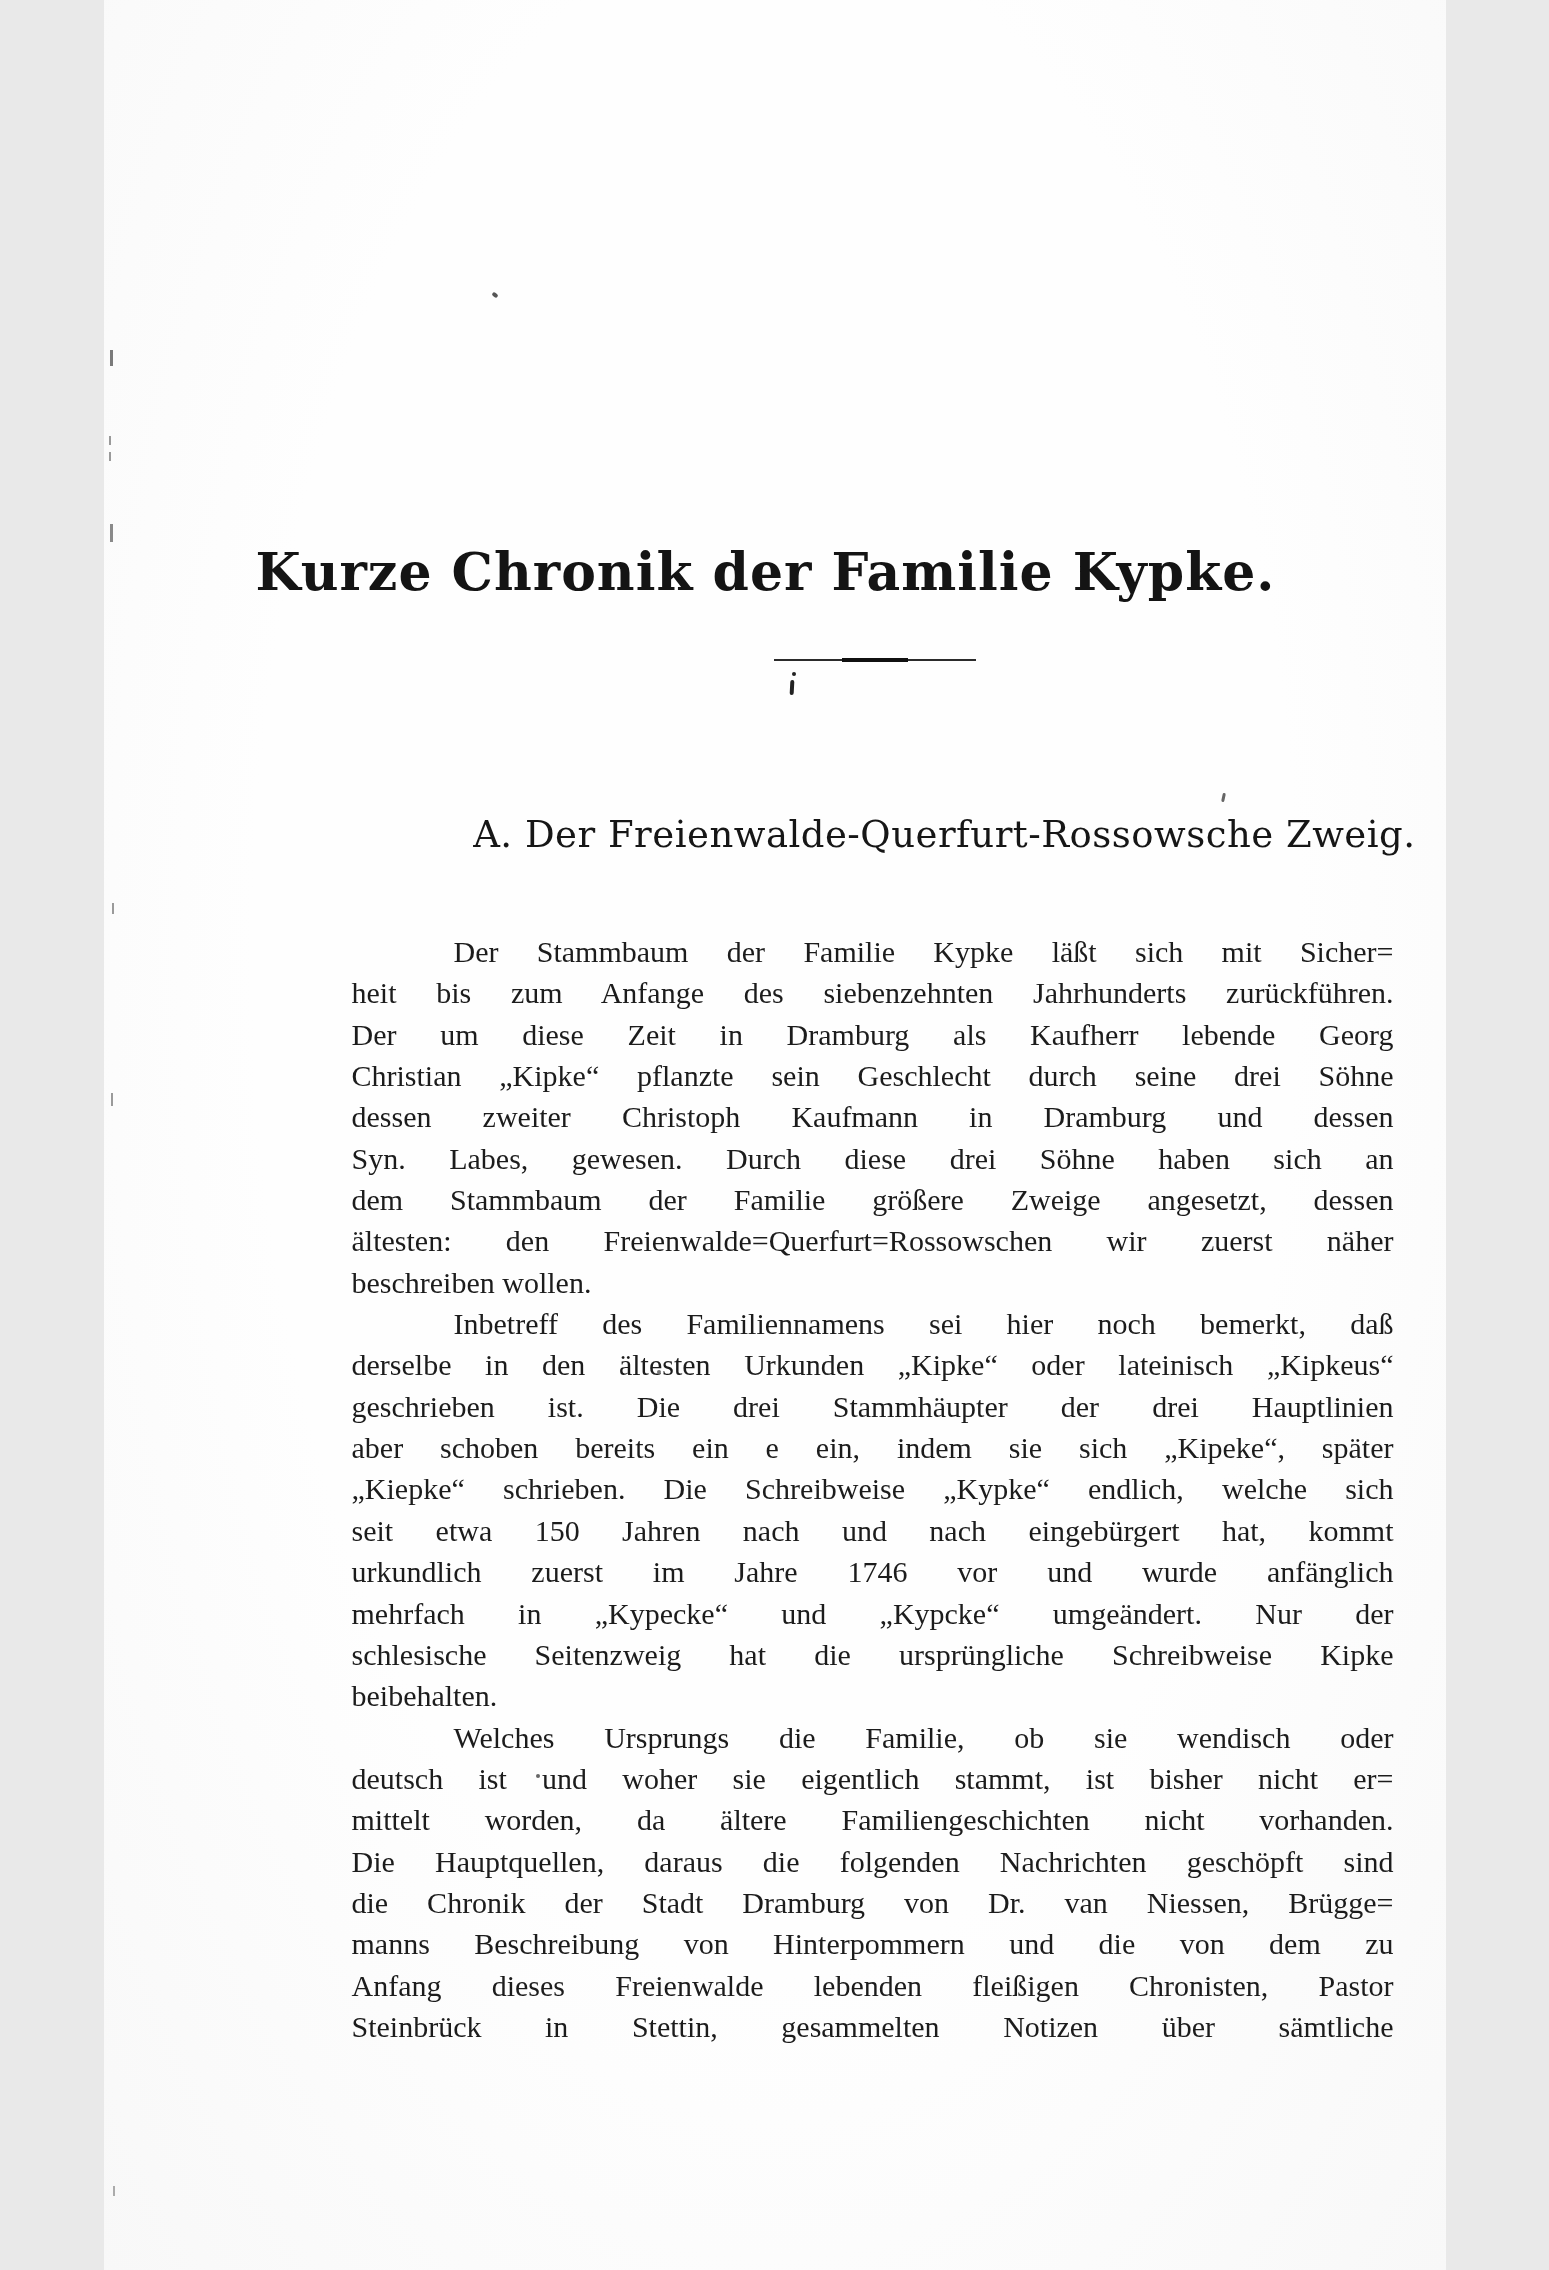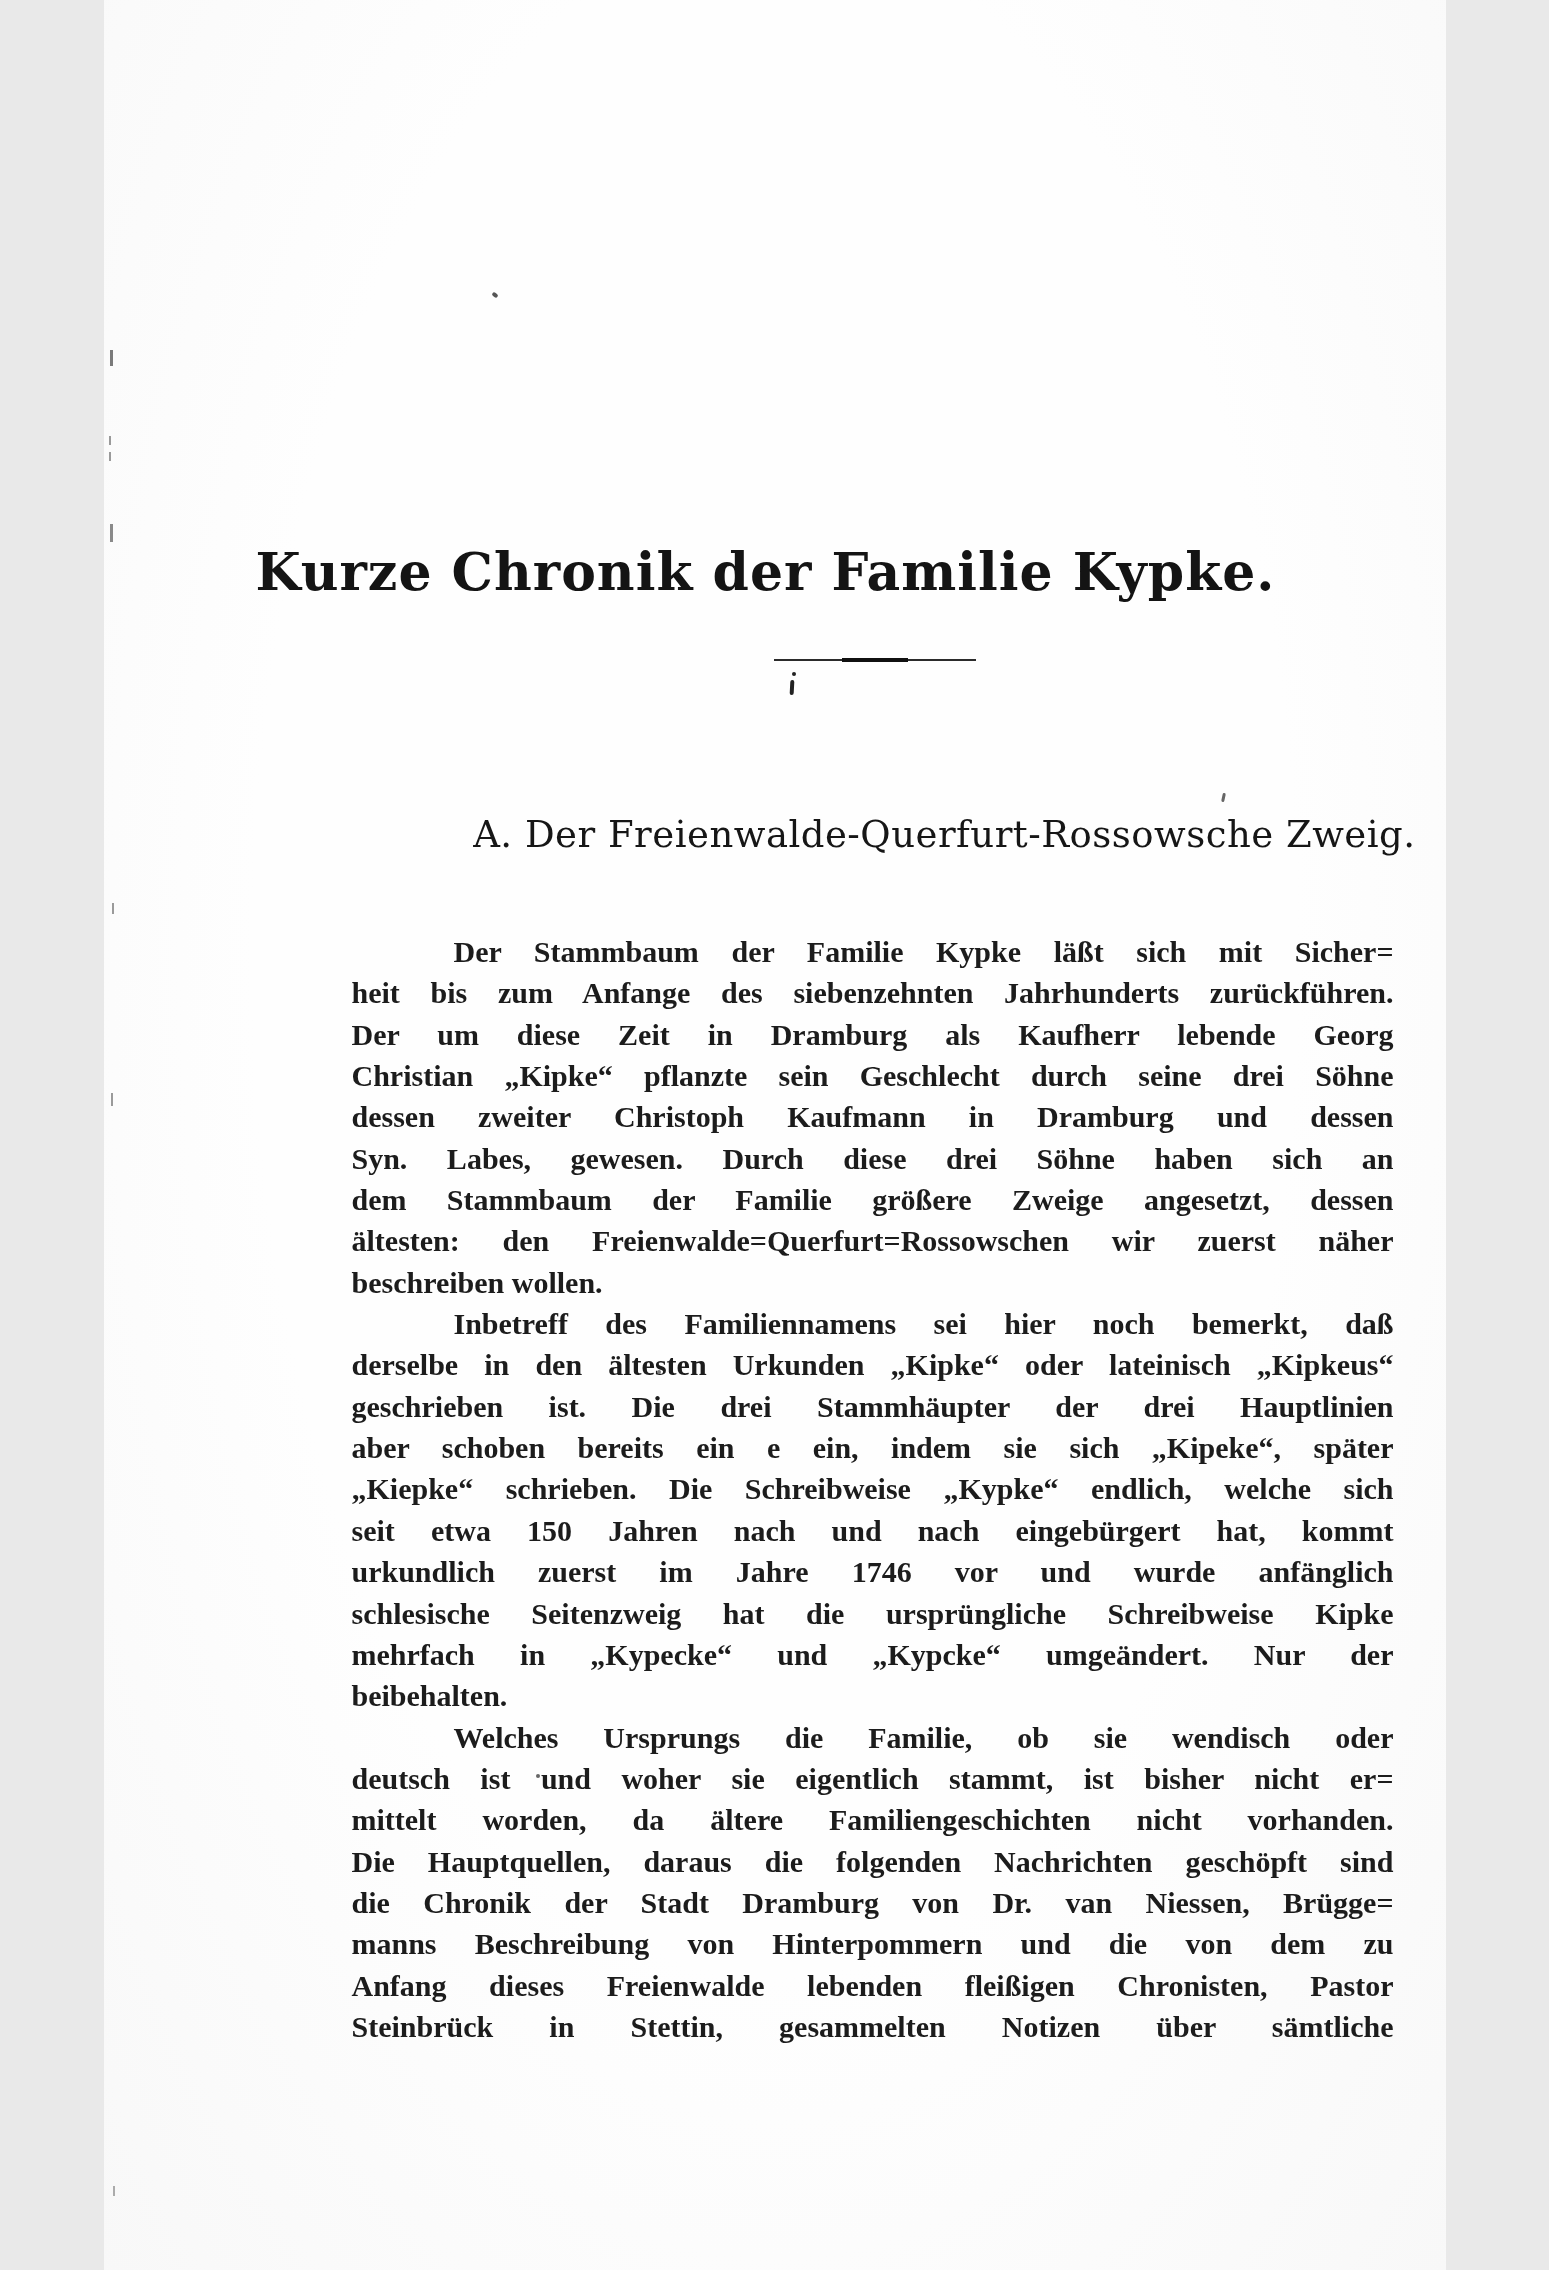--- a/index.html
+++ b/index.html
@@ -51,21 +51,21 @@
     color:#161616;
   }
   
   .body{
     position:absolute;left:248px;top:931px;width:1042px;
   }
   .line{
     height:41.35px;
     line-height:41.35px;
     font-size:30px;
-    font-weight:bold;
+    font-weight:normal;
     white-space:normal;
     text-align:justify;
     text-align-last:justify;
     color:#1c1c1c;
   }
   .line.first{padding-left:102px;}
   .line.para-end{text-align-last:left;}
   
   .artifact{position:absolute;}
   .right-edge-dots{
@@ -99,22 +99,22 @@
       <div class="line">dem Stammbaum der Familie größere Zweige angesetzt, dessen</div>
       <div class="line">ältesten: den Freienwalde=Querfurt=Rossowschen wir zuerst näher</div>
       <div class="line para-end">beschreiben wollen.</div>
       <div class="line first">Inbetreff des Familiennamens sei hier noch bemerkt, daß</div>
       <div class="line">derselbe in den ältesten Urkunden „Kipke“ oder lateinisch „Kipkeus“</div>
       <div class="line">geschrieben ist. Die drei Stammhäupter der drei Hauptlinien</div>
       <div class="line">aber schoben bereits ein e ein, indem sie sich „Kipeke“, später</div>
       <div class="line">„Kiepke“ schrieben. Die Schreibweise „Kypke“ endlich, welche sich</div>
       <div class="line">seit etwa 150 Jahren nach und nach eingebürgert hat, kommt</div>
       <div class="line">urkundlich zuerst im Jahre 1746 vor und wurde anfänglich</div>
+      <div class="line">mehrfach in „Kypecke“ und „Kypcke“ umgeändert. Nur der</div>
       <div class="line">schlesische Seitenzweig hat die ursprüngliche Schreibweise Kipke</div>
-      <div class="line">mehrfach in „Kypecke“ und „Kypcke“ umgeändert. Nur der</div>
       <div class="line para-end">beibehalten.</div>
       <div class="line first">Welches Ursprungs die Familie, ob sie wendisch oder</div>
       <div class="line">deutsch ist und woher sie eigentlich stammt, ist bisher nicht er=</div>
       <div class="line">mittelt worden, da ältere Familiengeschichten nicht vorhanden.</div>
       <div class="line">Die Hauptquellen, daraus die folgenden Nachrichten geschöpft sind</div>
       <div class="line">die Chronik der Stadt Dramburg von Dr. van Niessen, Brügge=</div>
       <div class="line">manns Beschreibung von Hinterpommern und die von dem zu</div>
       <div class="line">Anfang dieses Freienwalde lebenden fleißigen Chronisten, Pastor</div>
       <div class="line">Steinbrück in Stettin, gesammelten Notizen über sämtliche</div>
     </div>

